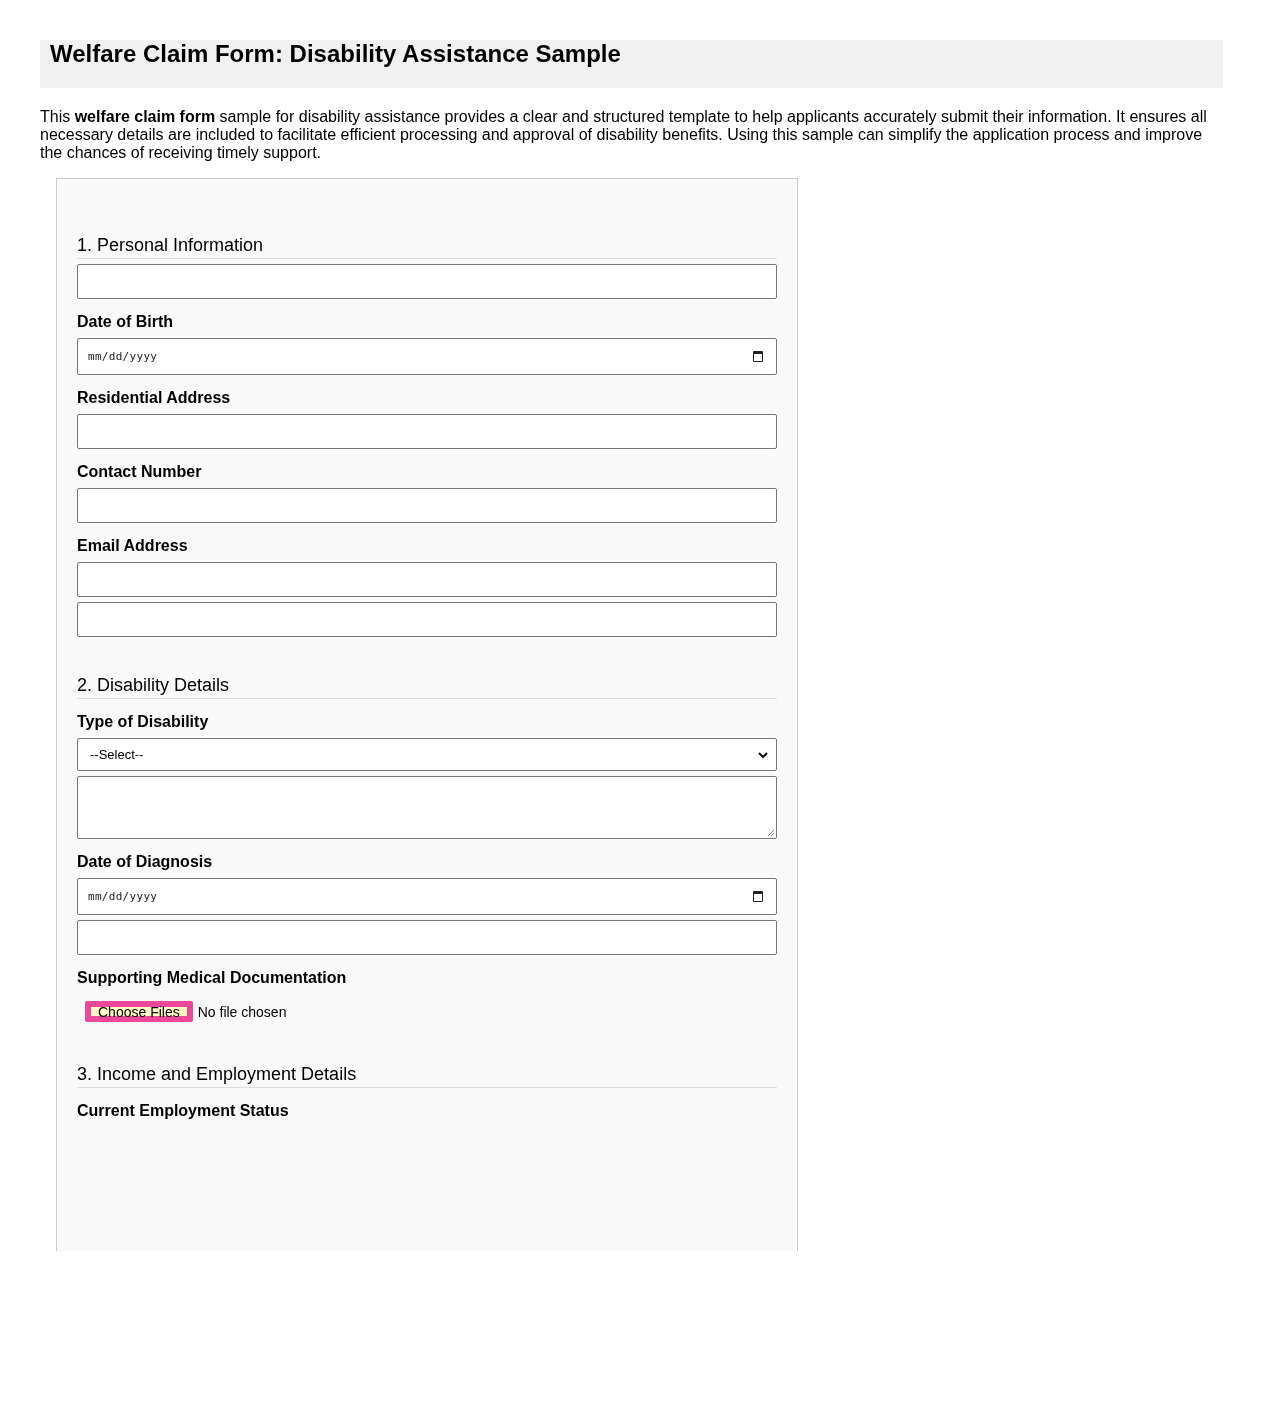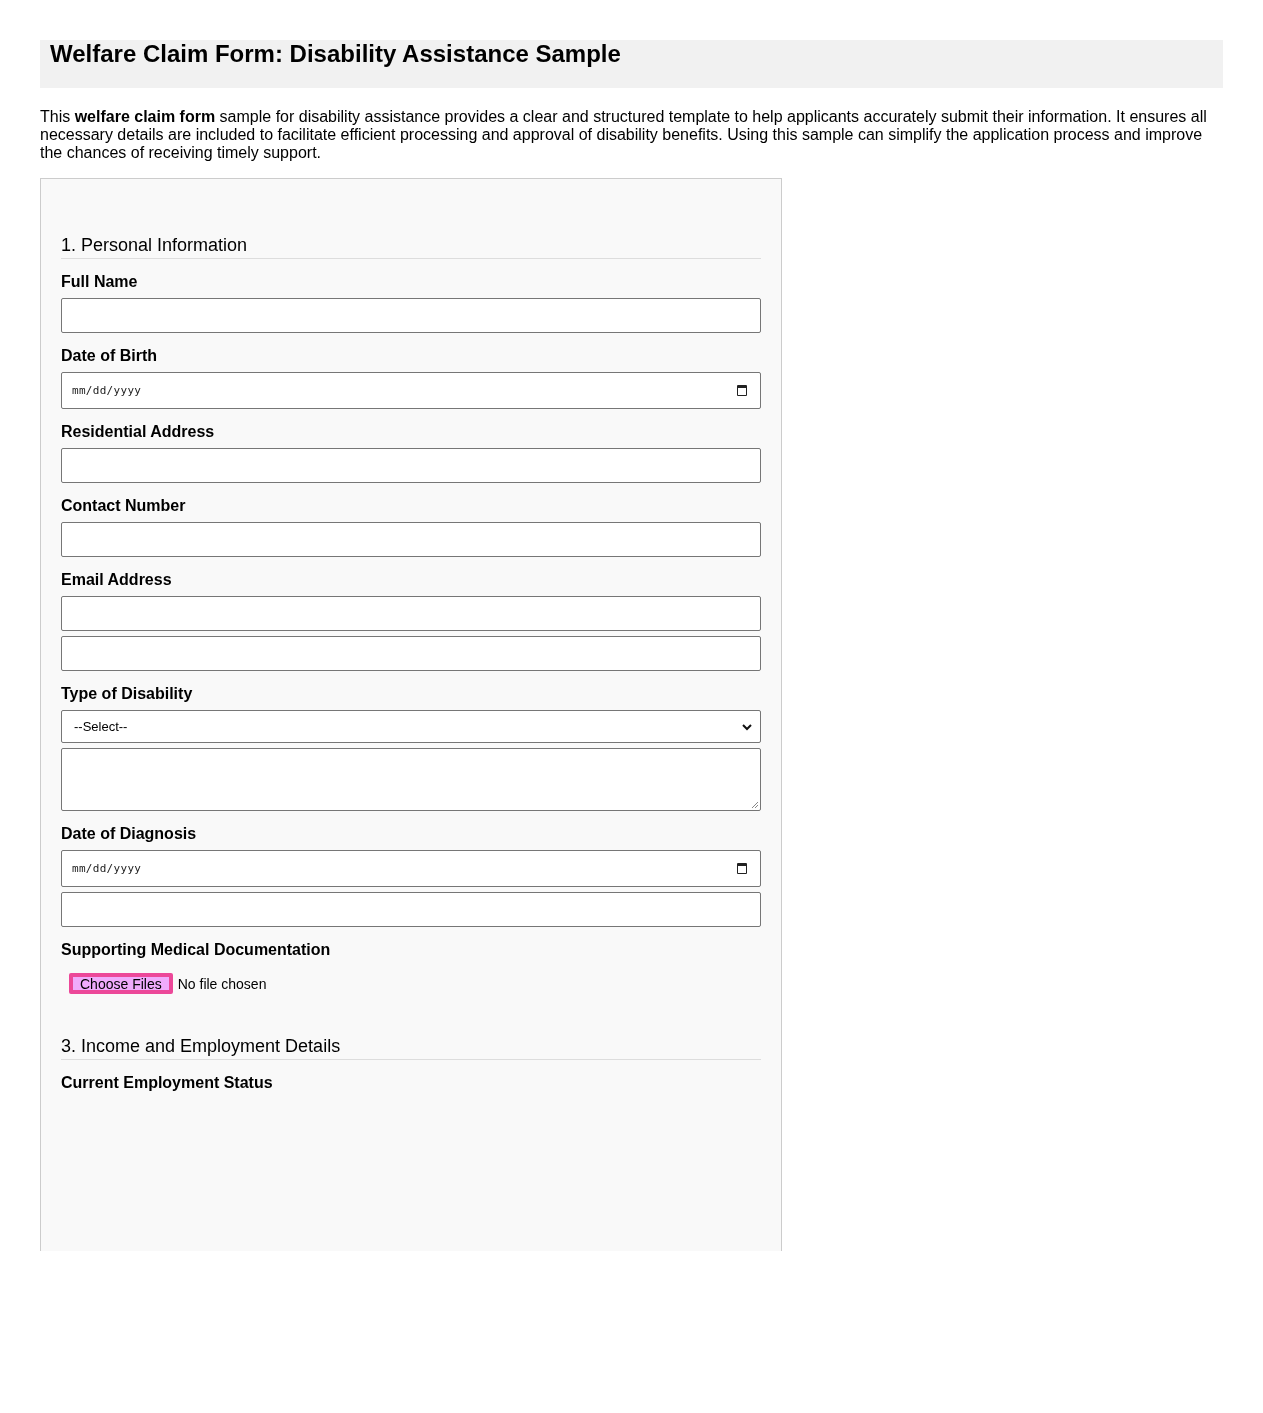--- a/index.html
+++ b/index.html
@@ -11,21 +11,21 @@
   .page { position: absolute; left: 40px; top: 40px; width: 1183px; }
   .title-bar {
     background: #f1f1f1; height: 48px; padding: 0 10px;
     display: flex; 
   }
   .title-bar h1 { margin: 0; font-size: 24px; font-weight: bold; }
   .intro {
     margin: 20px 0 0 0; font-size: 16px; line-height: 18px; width: 1180px;
   }
   .form-clip {
-    position: absolute; left: 40px; top: 178px; width: 742px; height: 1073px;
+    position: absolute; left: 56px; top: 178px; width: 742px; height: 1073px;
     overflow: hidden;
   }
   .form-box {
     width: 742px; background: #f9f9f9; border: 1px solid #cccccc;
     padding: 20px 20px 40px 20px; min-height: 1400px;
   }
   .section-title {
     font-size: 18px; font-weight: normal; margin: 30px 0 0 0;
     padding-bottom: 2px; border-bottom: 1px solid #dddddd; height: 32px;
     display: flex; align-items: flex-end;
@@ -57,61 +57,61 @@
   .chev {
     position: absolute; right: 6px; top: 9px; width: 14px; height: 14px;
   }
   .textarea-box {
     position: relative; width: 700px; height: 63px; margin-top: 5px;
     border: 1px solid #767676; border-radius: 2px; background: #fff;
   }
   .resize-grip { position: absolute; right: 1px; bottom: 1px; width: 8px; height: 8px; }
   .file-row { display: flex; align-items: center; margin-top: 12px; padding-left: 8px; font-size: 14px; }
   .file-btn {
-    background: #f0abfc; border: 4px solid #ec4899; border-radius: 2px;
+    background: #fef9c3; border: 6px solid #ec4899; border-radius: 2px;
     height: 21px; padding: 0 7px; font-size: 14px; display: flex; align-items: center;
     font-family: "Liberation Sans", sans-serif; color: #000;
   }
   .file-status { margin-left: 5px; }
 </style>
 </head>
 <body>
 
 <div class="page">
   <div class="title-bar">
     <h1>Welfare Claim Form: Disability Assistance Sample</h1>
   </div>
   <p class="intro"><span>This </span><b>welfare claim form</b><span> sample for disability assistance provides a clear and structured template to help applicants accurately submit their information. It ensures all necessary details are included to facilitate efficient processing and approval of disability benefits. Using this sample can simplify the application process and improve the chances of receiving timely support.</span></p>
 </div>
 
 <div class="form-clip">
   <div class="form-box">
 
     <div class="section-title first">1. Personal Information</div>
 
-    <label class="field-label">Full Name</label>
     <input class="text-input" type="text" value="" style="">
 
     <label class="field-label">Date of Birth</label>
     <div class="date-input">
       <span class="date-placeholder">mm/dd/yyyy</span>
       <span class="cal-icon"></span>
     </div>
 
     <label class="field-label">Residential Address</label>
     <input class="text-input" type="text" value="" style="">
 
     <label class="field-label">Contact Number</label>
     <input class="text-input" type="text" value="" style="">
 
     <label class="field-label">Email Address</label>
     <input class="text-input" type="text" value="" style="">
 
     <input class="text-input" type="text" value="" style="">
 
+    <div class="section-title">2. Disability Details</div>
 
     <label class="field-label">Type of Disability</label>
     <div class="select-box">
       <span>--Select--</span>
       <svg class="chev" viewBox="0 0 14 14">
           <path d="M3 5 L7 9 L11 5" fill="none" stroke="#111" stroke-width="2"></path>
         </svg>
     </div>
 
     <div class="textarea-box">

